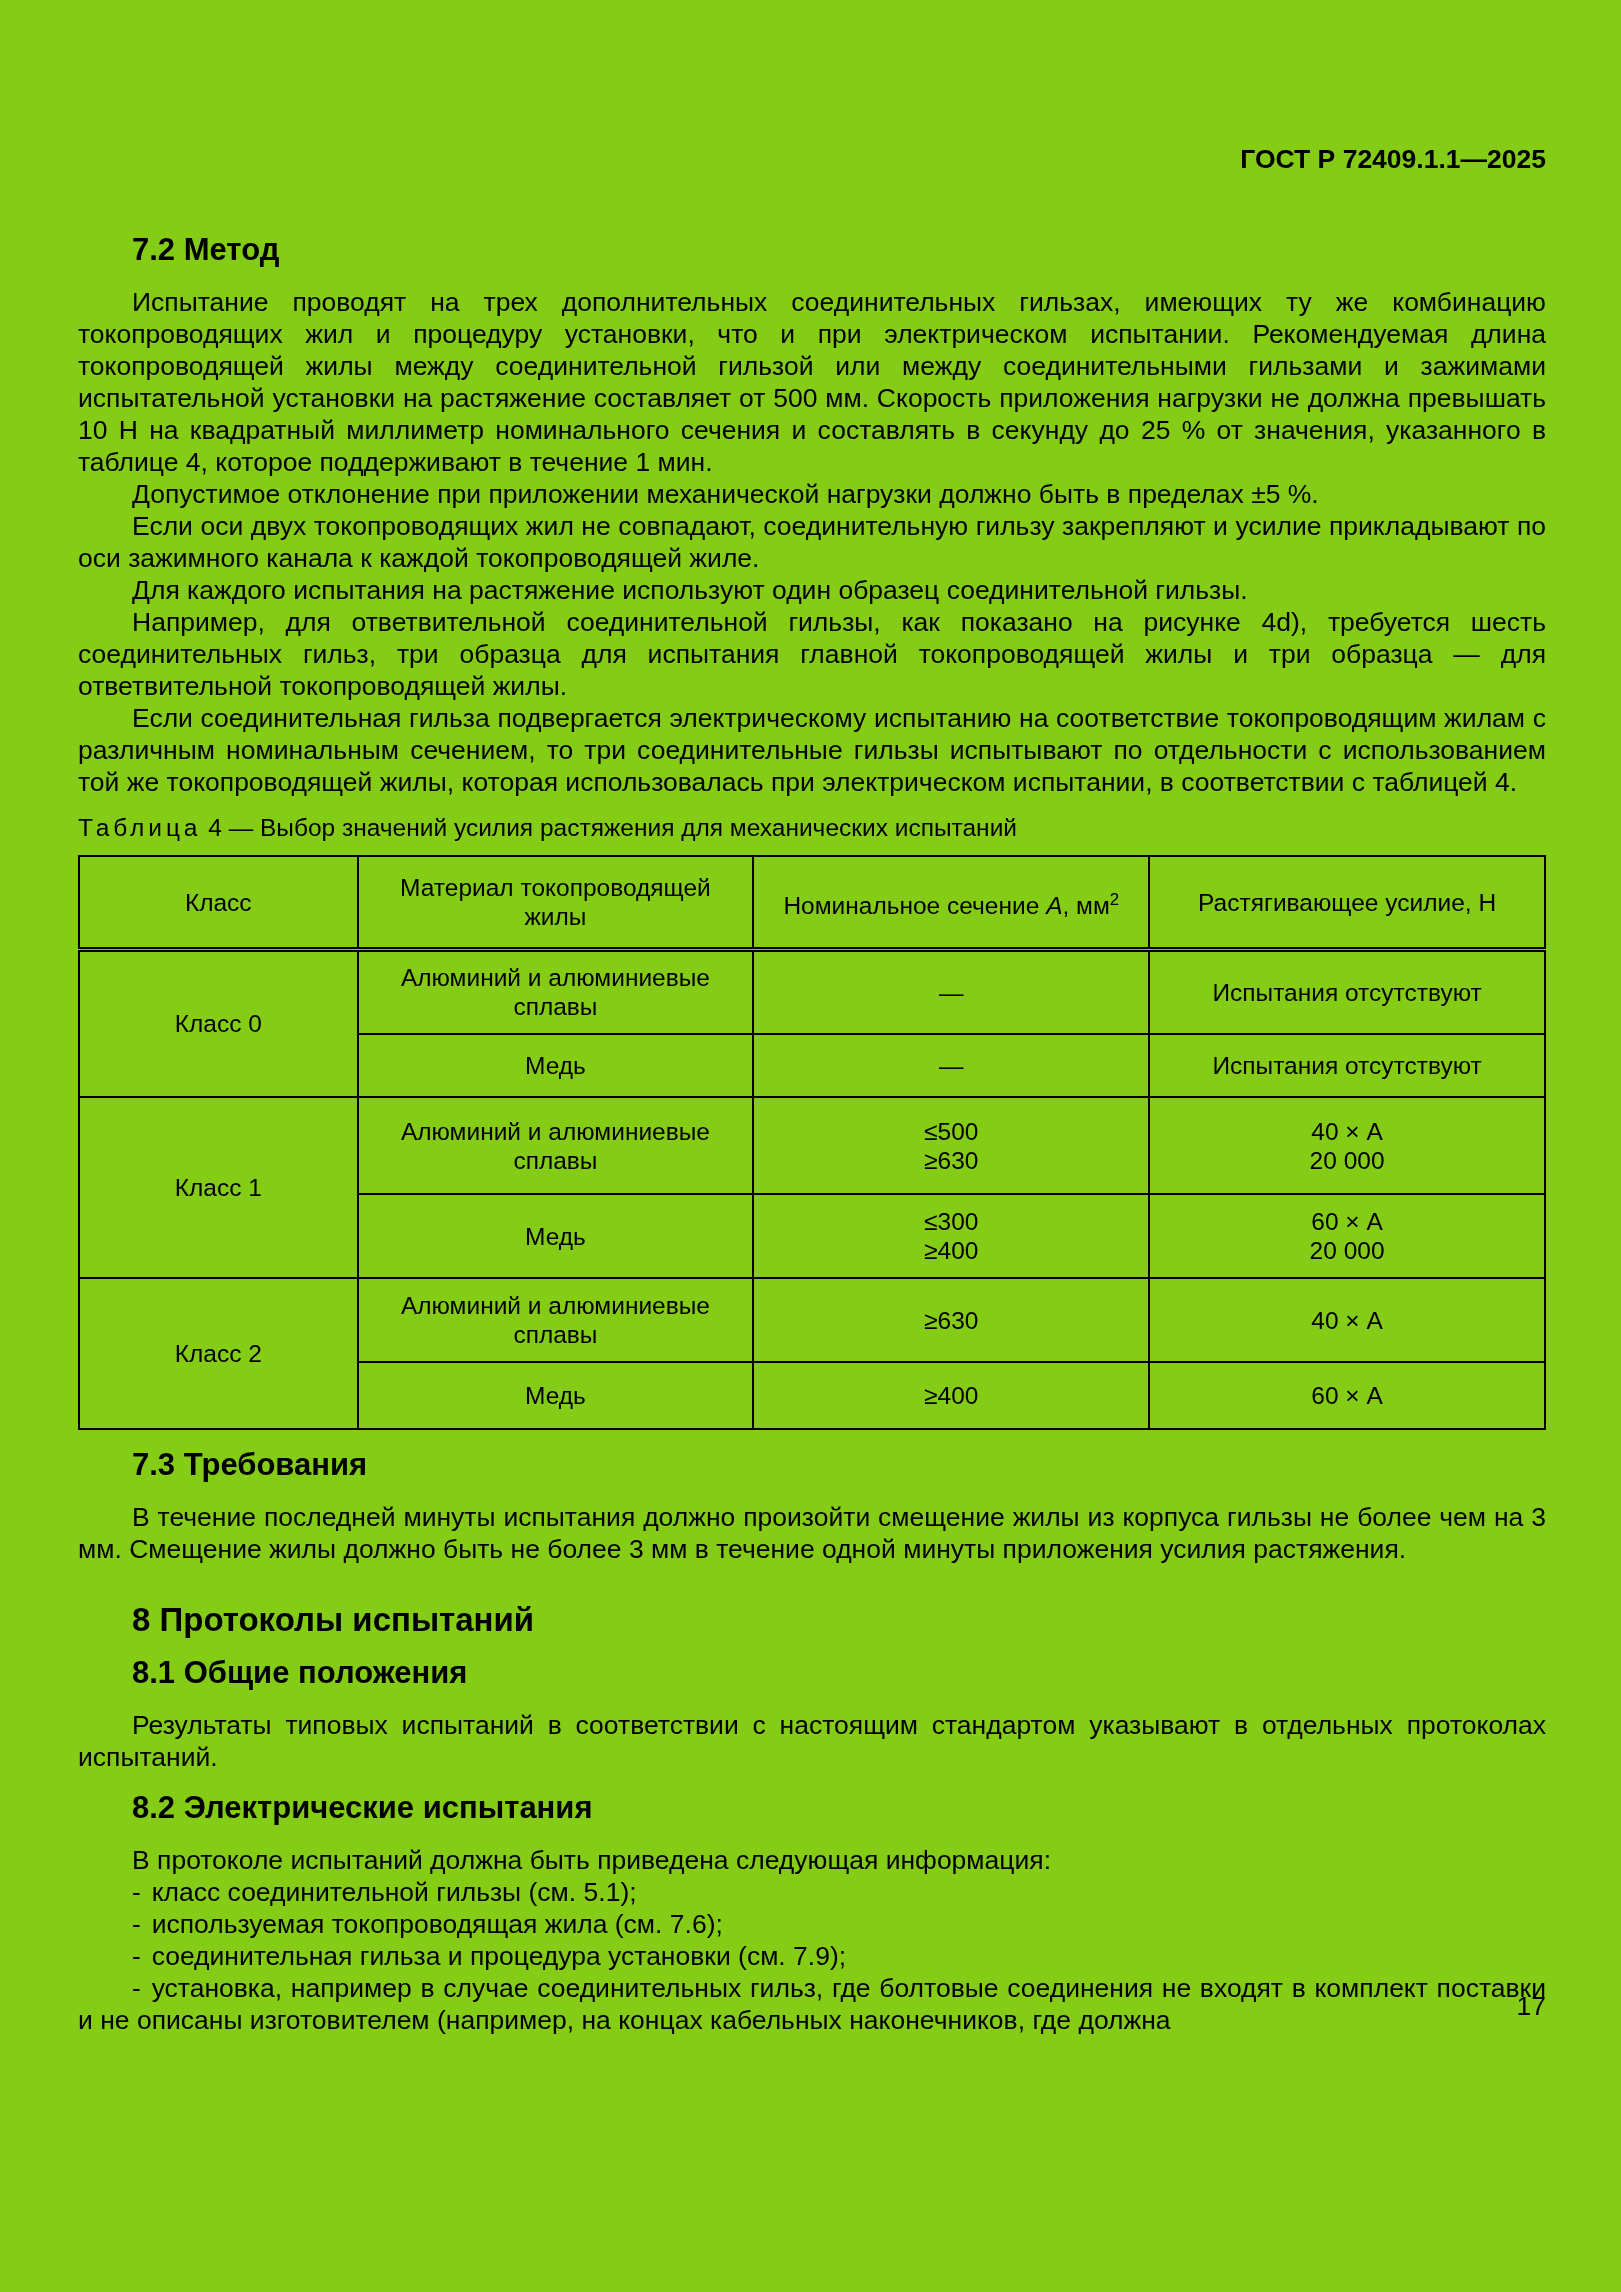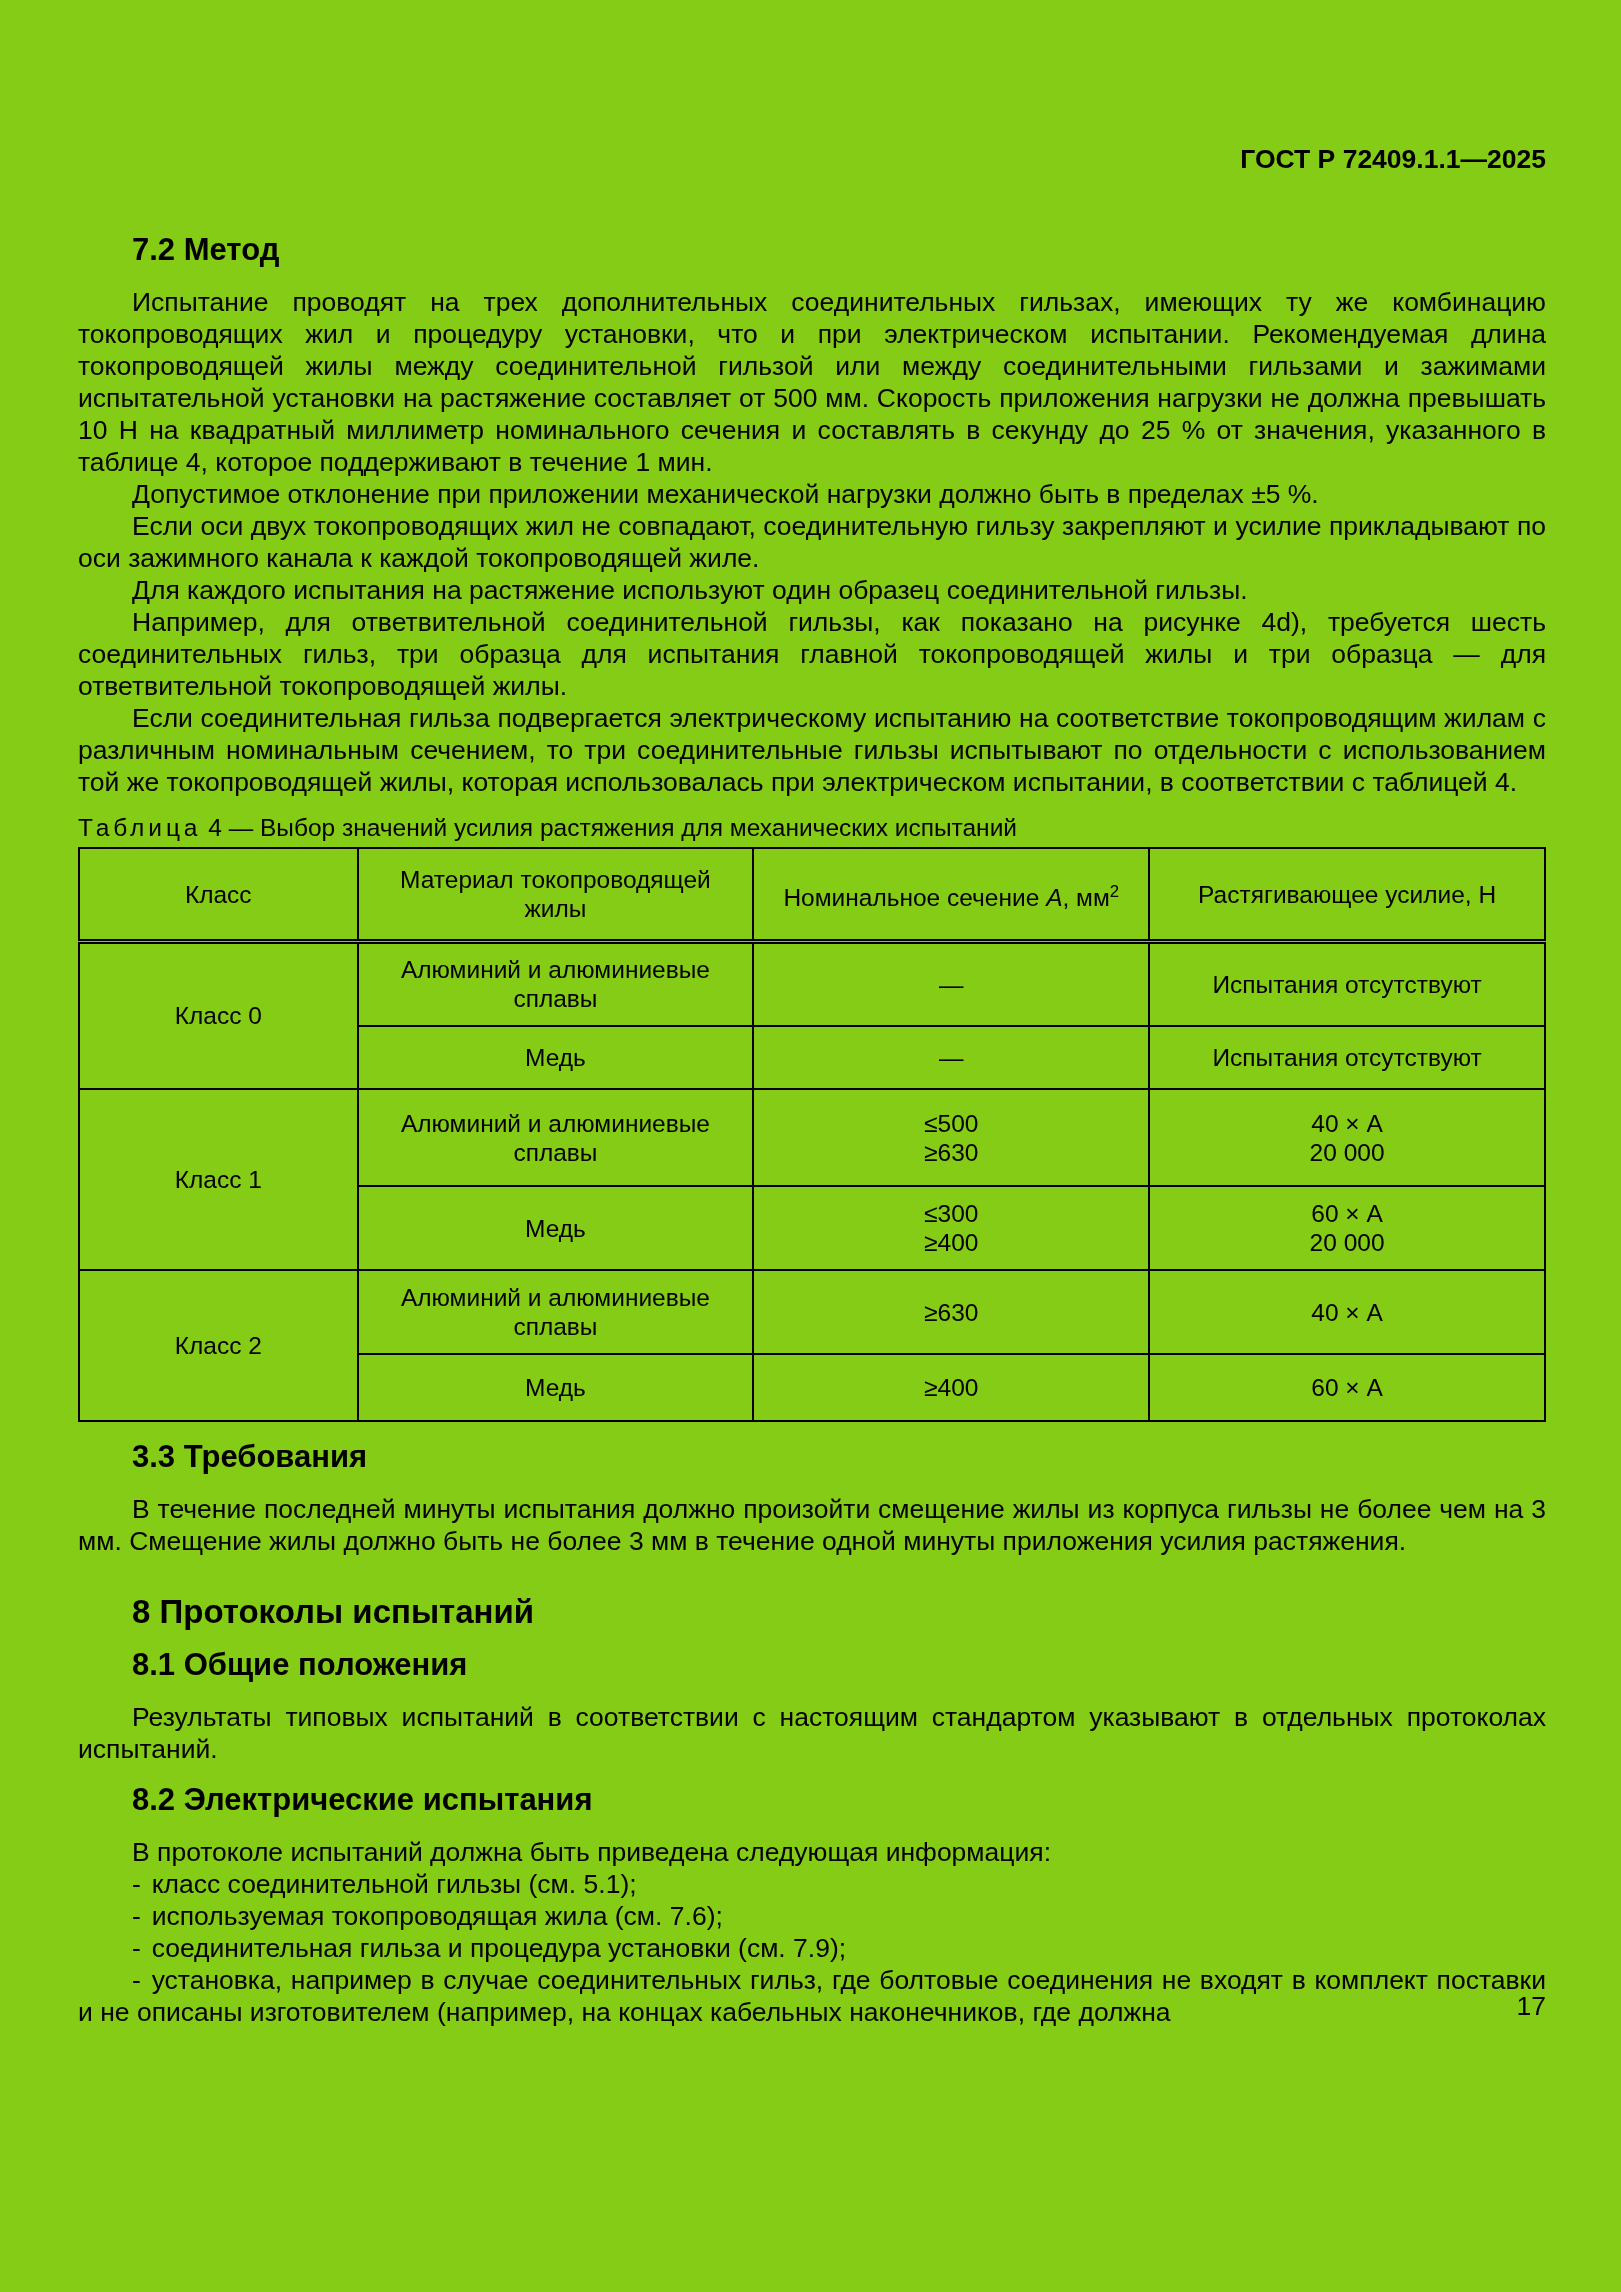--- a/index.html
+++ b/index.html
@@ -48,21 +48,21 @@
 
   .table-caption {
     margin-top: 15.7px;
     font-size: 24.5px;
     line-height: 29px;
   }
   .cap-word { letter-spacing: 3.9px; }
 
   table.gost {
     width: 100%;
-    margin-top: 5px;
+    margin-top: 13px;
     border-collapse: collapse;
     table-layout: fixed;
     font-size: 24.5px;
     line-height: 29px;
   }
   table.gost, .gost th, .gost td { border: 2px solid #000; }
   .gost th, .gost td {
     text-align: center;
     vertical-align: middle;
     padding: 3.9px 9.8px;
@@ -198,21 +198,21 @@
           <td>
               <div>≥400</div>
             </td>
           <td>
               <div>60 × А</div>
             </td>
         </tr>
       </tbody>
     </table>
 
-    <div class="h-section h-73">3.3 Требования</div>
+    <div class="h-section h-73">7.3 Требования</div>
     <p class="body first">В течение последней минуты испытания должно произойти смещение жилы из корпуса гильзы не более чем на 3 мм. Смещение жилы должно быть не более 3 мм в течение одной минуты приложения усилия растяжения.</p>
 
     <div class="h-chapter">8 Протоколы испытаний</div>
 
     <div class="h-section h-81">8.1 Общие положения</div>
     <p class="body first">Результаты типовых испытаний в соответствии с настоящим стандартом указывают в отдельных протоколах испытаний.</p>
 
     <div class="h-section h-82">8.2 Электрические испытания</div>
     <p class="body first">В протоколе испытаний должна быть приведена следующая информация:</p>
 

